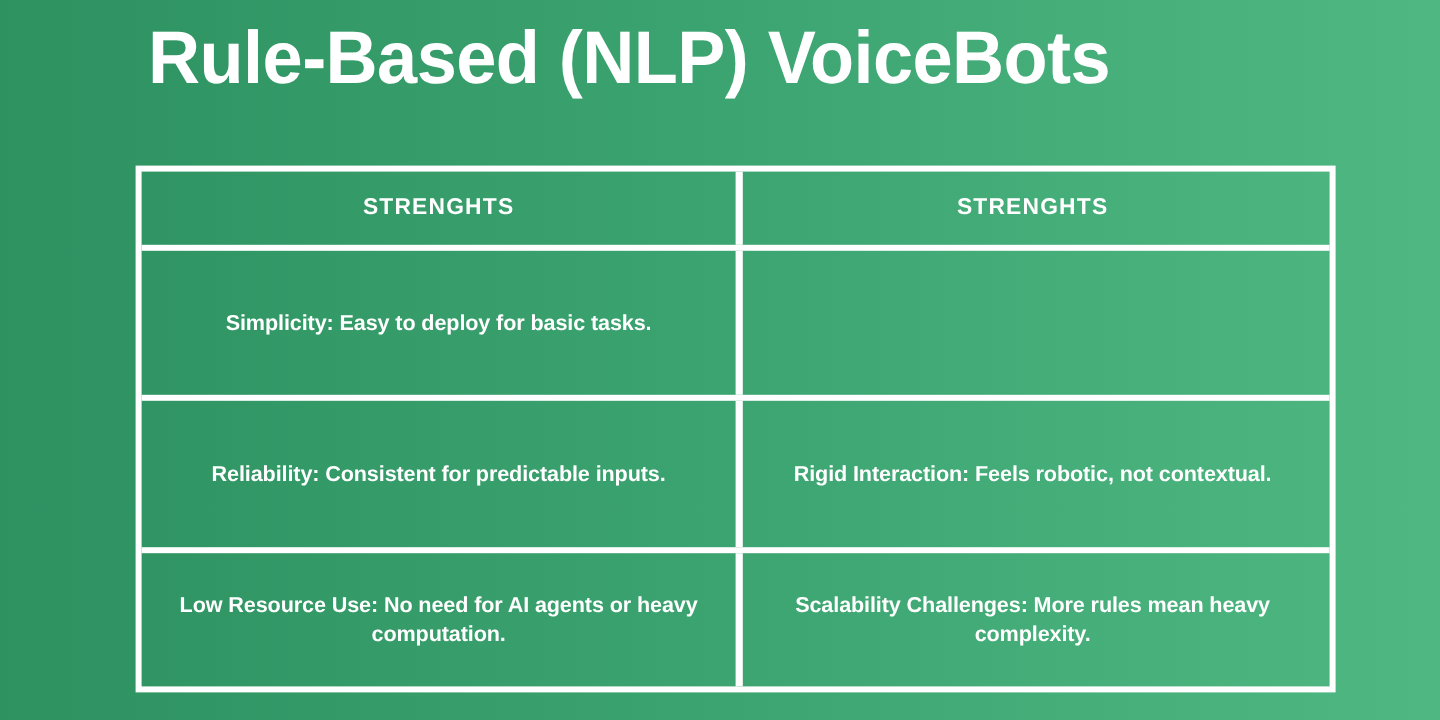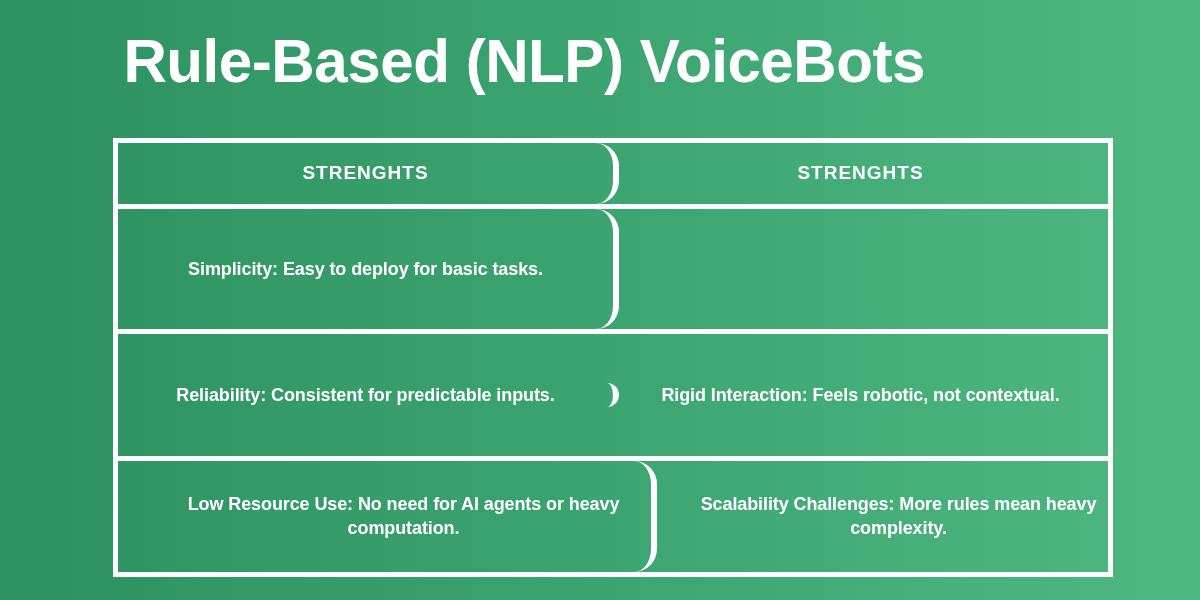--- a/index.html
+++ b/index.html
@@ -20,21 +20,21 @@
     height: 600px;
     box-sizing: border-box;
     background: linear-gradient(90deg, #2d9160 0%, #3aa26f 45%, #4fb882 100%);
     overflow: hidden;
   }
 
   
   #title-area {
     position: absolute;
     left: 0;
-    top: 28px;
+    top: 16px;
     width: 1048px;
     text-align: center;
   }
   #slide-title {
     display: inline-block;
     margin: 0;
     font-family: "Liberation Sans", sans-serif;
     font-weight: bold;
     font-size: 62px;
     line-height: 1.08;
@@ -61,37 +61,35 @@
 
   .table-row {
     display: flex;
     flex-direction: row;
     width: 100%;
     box-sizing: border-box;
     border-bottom: 5px solid #ffffff;
   }
   .table-row:last-child {
     border-bottom: none;
-    margin-left: 38px;
   }
 
   .row-header { height: 67px; }
   .row-1      { height: 128px; }
-  .row-2      { height: 130px; align-items: center; }
+  .row-2      { height: 130px; }
   .row-3      { height: 114px; }
 
   .cell {
     box-sizing: border-box;
     display: flex;
     align-items: center;
     justify-content: center;
     text-align: center;
     padding: 0 18px;
     color: #ffffff;
-    border-radius: 23px;
   }
   .cell-left {
     width: 501px;
     border-right: 6px solid #ffffff;
   }
   .cell-right {
     width: 483px;
   }
 
   .header-cell-text {

